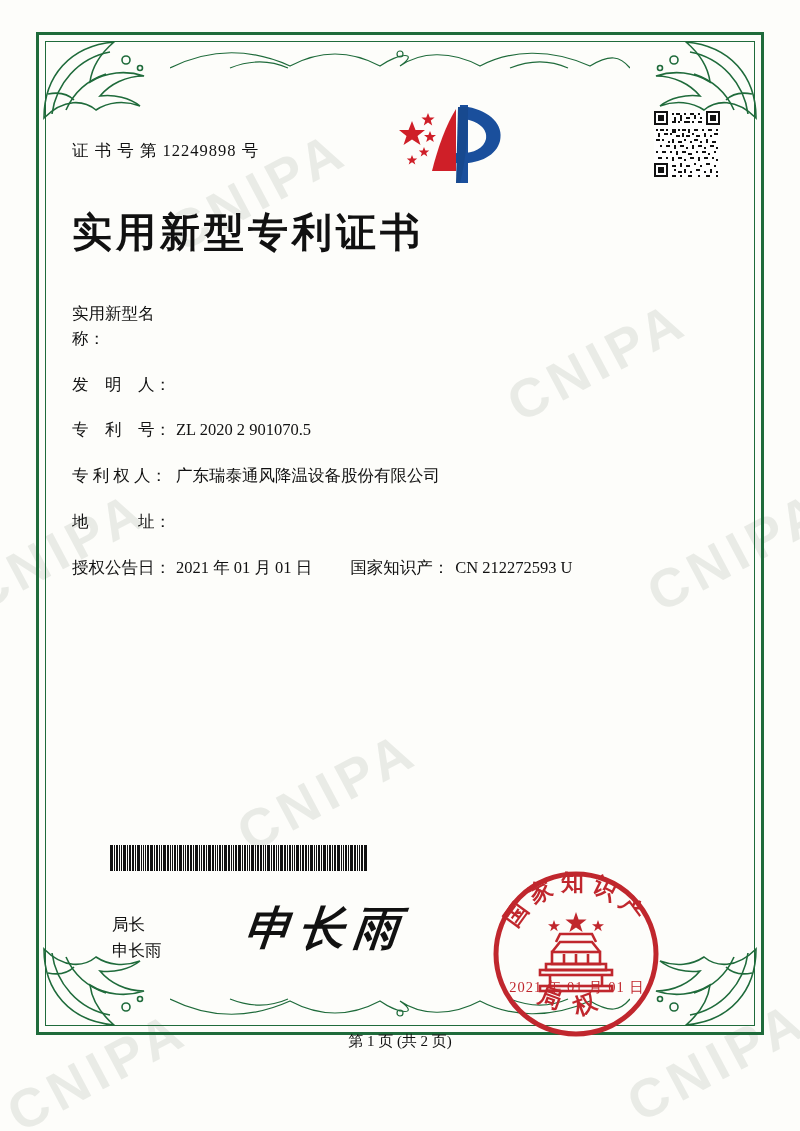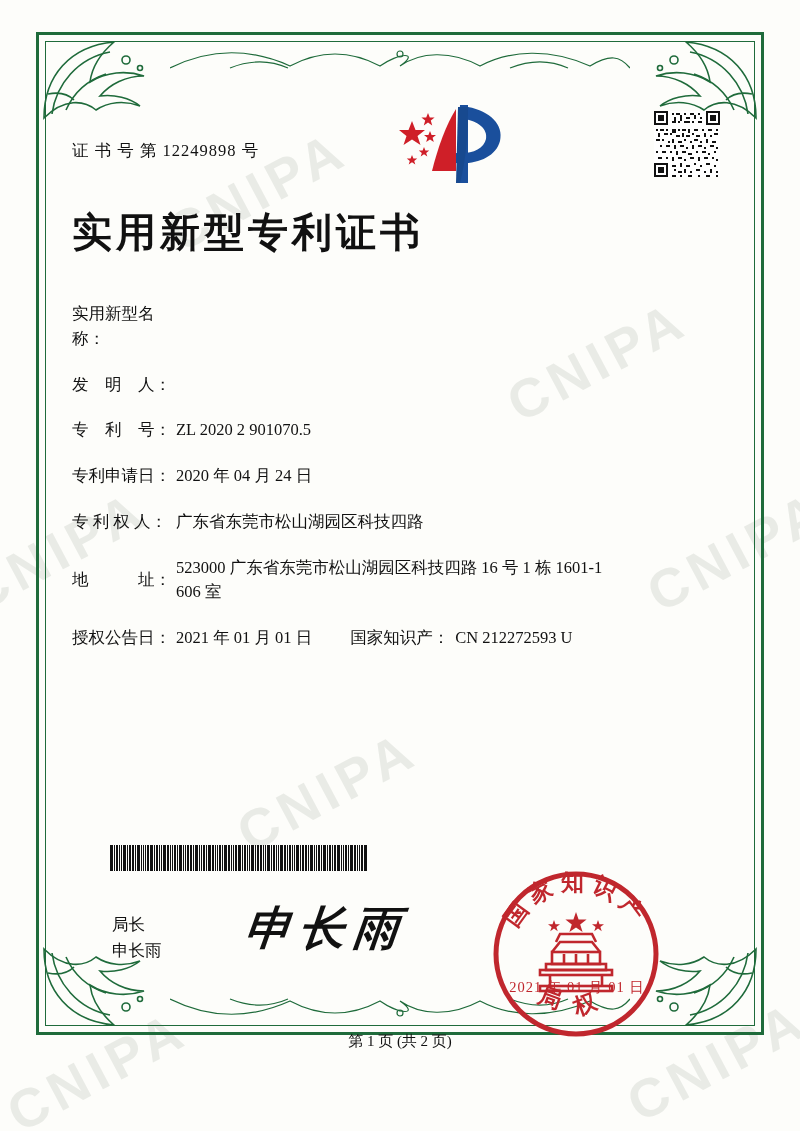--- a/index.html
+++ b/index.html
@@ -470,36 +470,28 @@
 
       <div class="field-row">
         <div class="field-label">发　明　人：</div>
       </div>
 
       <div class="field-row">
         <div class="field-label">专　利　号：</div>
         <div class="field-value">ZL 2020 2 901070.5</div>
       </div>
 
-      <div class="field-row">
-        <div class="field-label">专利申请日：</div>
-        <div class="field-value">2020 年 04 月 24 日</div>
-      </div>
 
       <div class="field-row">
         <div class="field-label">专 利 权 人：</div>
-        <div class="field-value">广东省东莞市松山湖园区科技四路</div>
+        <div class="field-value">广东瑞泰通风降温设备股份有限公司</div>
       </div>
 
       <div class="field-row">
         <div class="field-label">地　　　址：</div>
-        <div class="field-value">
-          <span>523000 广东省东莞市松山湖园区科技四路 16 号 1 栋 1601-1</span>
-          <span class="cont">606 室</span>
-        </div>
       </div>
 
       <div class="field-row two">
         <div class="field-label">授权公告日：</div>
         <div>2021 年 01 月 01 日</div>
         <div class="second-label">国家知识产：</div>
         <div>CN 212272593 U</div>
       </div>
 
     </div>

